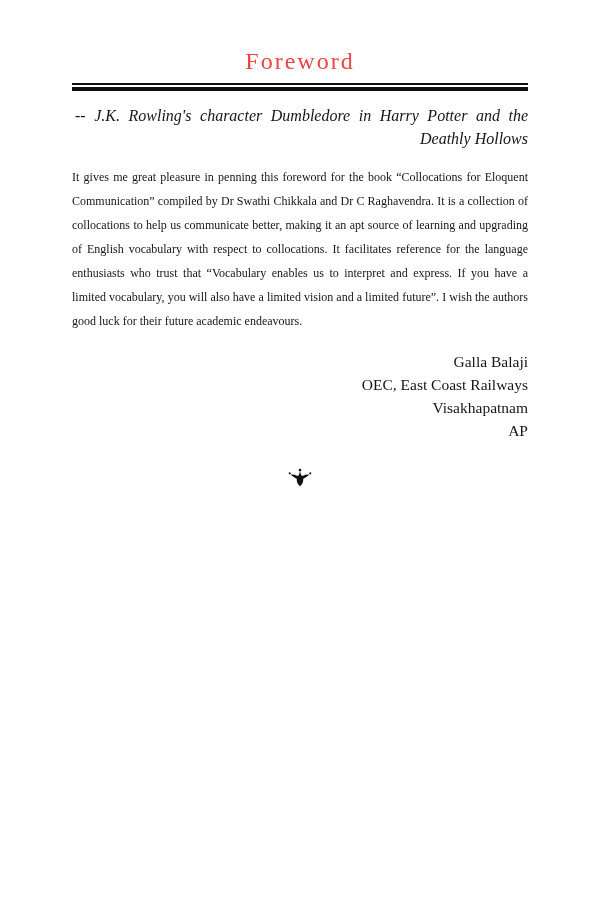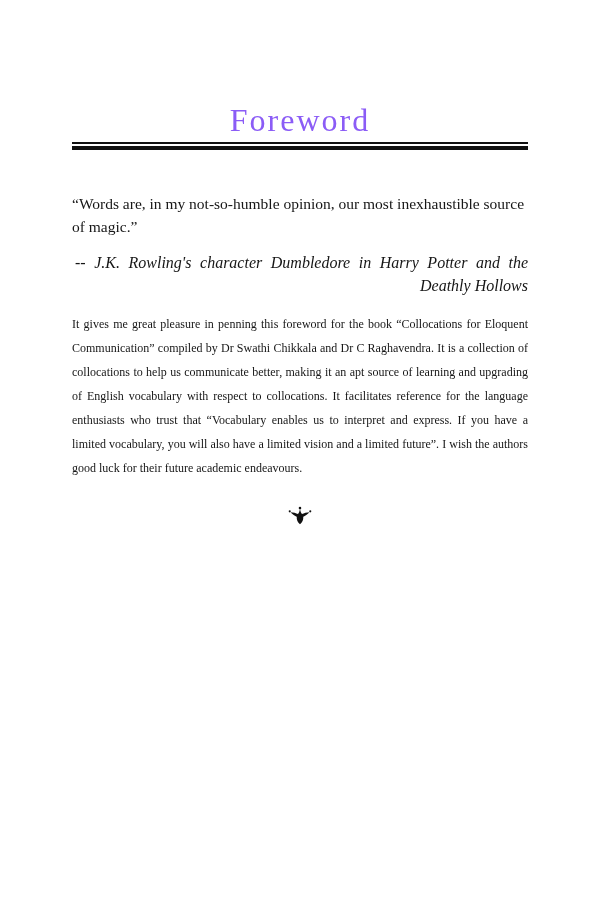--- a/index.html
+++ b/index.html
@@ -14,27 +14,27 @@
   .page {
     position: relative;
     width: 600px;
     height: 900px;
     background: #ffffff;
   }
   .content {
     padding: 0 72px;
   }
   .title {
-    margin-top: 103px;
+    margin-top: 44px;
     text-align: center;
-    font-size: 32px;
+    font-size: 24px;
     line-height: 34px;
     letter-spacing: 2px;
     font-weight: 400;
-    color: #8b5cf6;
+    color: #ef4444;
   }
   .rule {
     margin-top: 5px;
   }
   .rule .thin {
     height: 0;
     border-top: 2px solid #111111;
   }
   .rule .thick {
     margin-top: 2px;
@@ -83,26 +83,31 @@
 <div class="page">
   <div class="content">
 
     <h1 class="title">Foreword</h1>
 
     <div class="rule">
       <div class="thin"></div>
       <div class="thick"></div>
     </div>
 
-    <p class="quote">“Words are, in my not-so-humble opinion, our most inexhaustible source of magic.”</p>
 
     <p class="attribution">-- J.K. Rowling's character Dumbledore in Harry Potter and the Deathly Hollows</p>
 
     <p class="body-paragraph">It gives me great pleasure in penning this foreword for the book “Collocations for Eloquent Communication” compiled by Dr Swathi Chikkala and Dr C Raghavendra. It is a collection of collocations to help us communicate better, making it an apt source of learning and upgrading of English vocabulary with respect to collocations. It facilitates reference for the language enthusiasts who trust that “Vocabulary enables us to interpret and express. If you have a limited vocabulary, you will also have a limited vision and a limited future”. I wish the authors good luck for their future academic endeavours.</p>
 
+    <div class="signature">
+      <div>Galla Balaji</div>
+      <div>OEC, East Coast Railways</div>
+      <div>Visakhapatnam</div>
+      <div>AP</div>
+    </div>
 
     <div class="ornament-wrap">
       <span>
         <svg width="28" height="21" viewBox="0 0 24 18" aria-hidden="true">
           <g fill="#111111">
             <circle cx="12" cy="1.8" r="1.1"></circle>
             <circle cx="3.2" cy="4.6" r="0.9"></circle>
             <circle cx="20.8" cy="4.6" r="0.9"></circle>
             <path d="M12 2.6
                      C11.6 4.6 11.2 5.8 10.3 6.8

